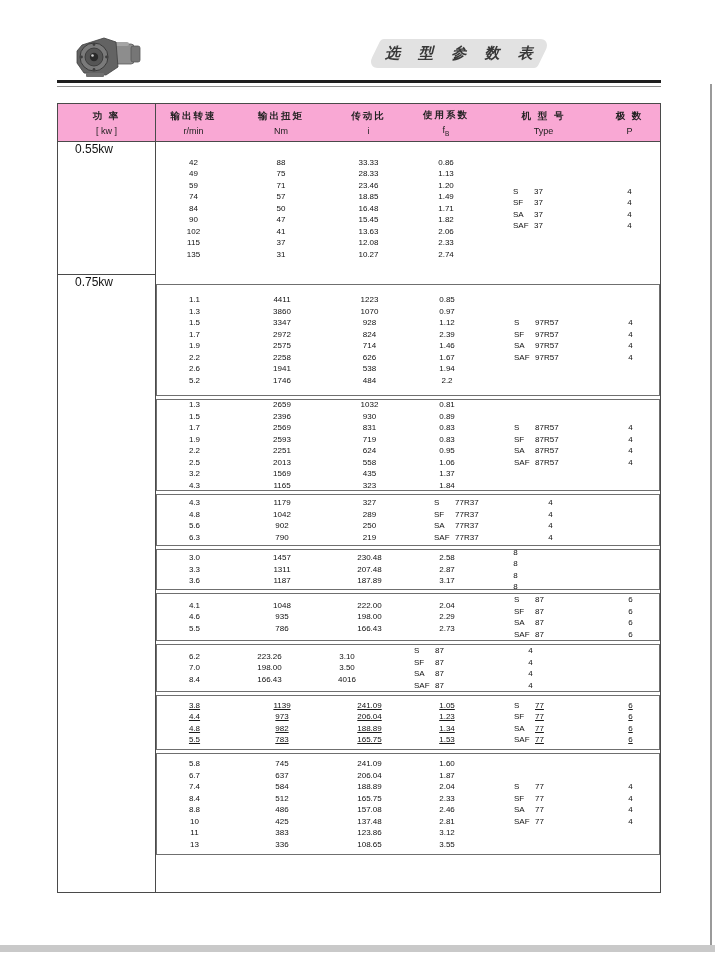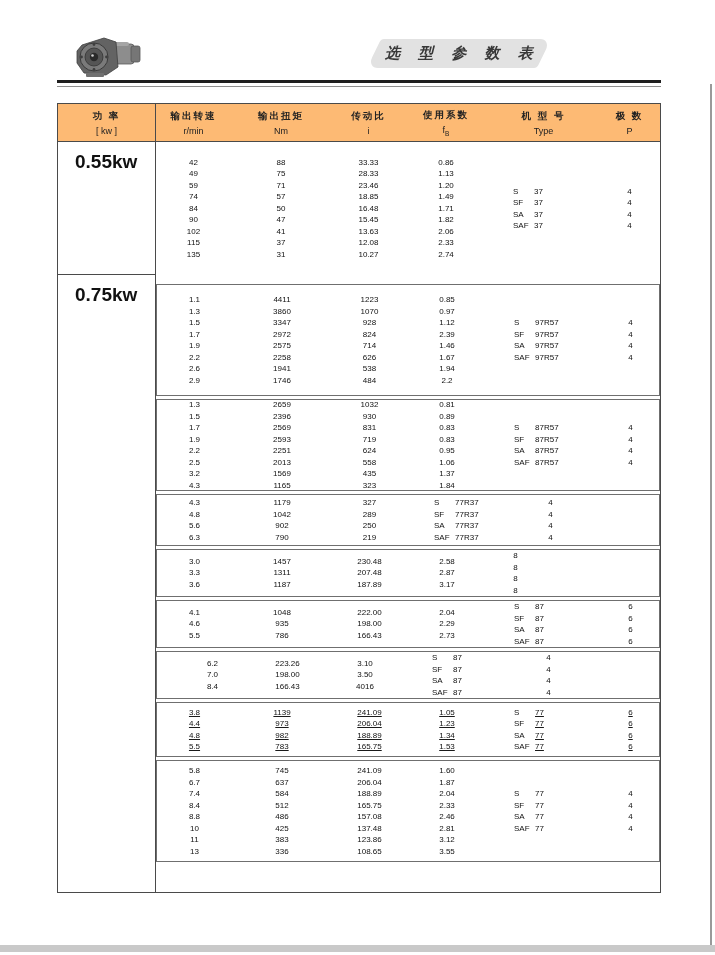--- a/index.html
+++ b/index.html
@@ -23,53 +23,53 @@
   .rule-sub{position:absolute;left:57px;top:86px;width:604px;height:1px;background:#8f8f8f;}
 
   
   .margin-line{position:absolute;left:710px;top:84px;width:2px;height:861px;background:#9a9a9a;}
   .bottom-bar{position:absolute;left:0;top:945px;width:715px;height:7px;background:#c9c9c9;}
 
   
   .param-table{position:absolute;left:57px;top:103px;width:604px;height:790px;
                border:1px solid #4a4a4a;box-sizing:border-box;background:#fff;
                display:flex;flex-direction:column;}
-  .thead{display:flex;height:38px;background:#fdba74;border-bottom:1px solid #4a4a4a;box-sizing:border-box;flex:none;}
+  .thead{display:flex;height:38px;background:#f9a8d4;border-bottom:1px solid #4a4a4a;box-sizing:border-box;flex:none;}
   .th{display:flex;flex-direction:column;justify-content:center;align-items:center;gap:3px;box-sizing:border-box;}
   .th .zh{font-size:9.5px;font-weight:600;letter-spacing:2px;color:#222;white-space:nowrap;}
   .th .en{font-size:9px;color:#222;}
   .th .en sub{font-size:6.5px;}
 
   .c-power{width:98px;}
   .c-speed{width:75px;}
   .c-torque{width:100px;}
   .c-ratio{width:75px;}
   .c-factor{width:80px;}
   .c-type{width:115px;}
   .c-poles{width:57px;}
   .thead .c-power{border-right:1px solid #4a4a4a;}
 
   .tbody{flex:1;display:flex;flex-direction:column;}
   .section{display:flex;}
   .sec-0{height:133px;flex:none;}
   .sec-1{flex:1;}
   .power-cell{width:98px;flex:none;border-right:1px solid #4a4a4a;box-sizing:border-box;
-              padding:9px 0 0 17px;font-weight:bold;font-size:19px;color:#111;}
+              padding:0 0 0 17px;font-weight:normal;font-size:12px;color:#111;}
   .sec-0 .power-cell{border-bottom:1px solid #4a4a4a;}
   .data-area{flex:1;display:flex;flex-direction:column;min-width:0;}
 
   .block{display:flex;align-items:center;box-sizing:border-box;}
   .block.free{height:100%;}
   .block.boxed{border:1px solid #6f6f6f;margin-top:3px;}
   .sec-1 .block.bx-0{height:112px;margin-top:9px;}
   .sec-1 .block.bx-1{height:92px;}
   .sec-1 .block.bx-2{height:52px;}
-  .sec-1 .block.bx-3{height:48px;}
+  .sec-1 .block.bx-3{height:41px;}
   .sec-1 .block.bx-4{height:48px;}
-  .sec-1 .block.bx-5{height:48px;padding-left:18px;}
+  .sec-1 .block.bx-5{height:48px;}
   .sec-1 .block.bx-6{height:55px;text-decoration:underline;}
   .sec-1 .block.bx-7{height:102px;}
 
   .col{display:flex;flex-direction:column;justify-content:center;box-sizing:border-box;
        font-size:8px;line-height:11.5px;color:#111;overflow:hidden;}
   .col span{display:block;text-align:center;white-space:nowrap;}
   .col.c-type{padding-left:27px;}
   .col.c-type span{text-align:left;}
   .type-prefix{display:inline-block;width:21px;}
 </style>
@@ -205,21 +205,21 @@
           <div class="data-area">
             <div class="block boxed bx-0">
               <div class="col c-speed">
                 <span>1.1</span>
                 <span>1.3</span>
                 <span>1.5</span>
                 <span>1.7</span>
                 <span>1.9</span>
                 <span>2.2</span>
                 <span>2.6</span>
-                <span>2.9</span>
+                <span>5.2</span>
               </div>
               <div class="col c-torque">
                 <span>4411</span>
                 <span>3860</span>
                 <span>3347</span>
                 <span>2972</span>
                 <span>2575</span>
                 <span>2258</span>
                 <span>1941</span>
                 <span>1746</span>

